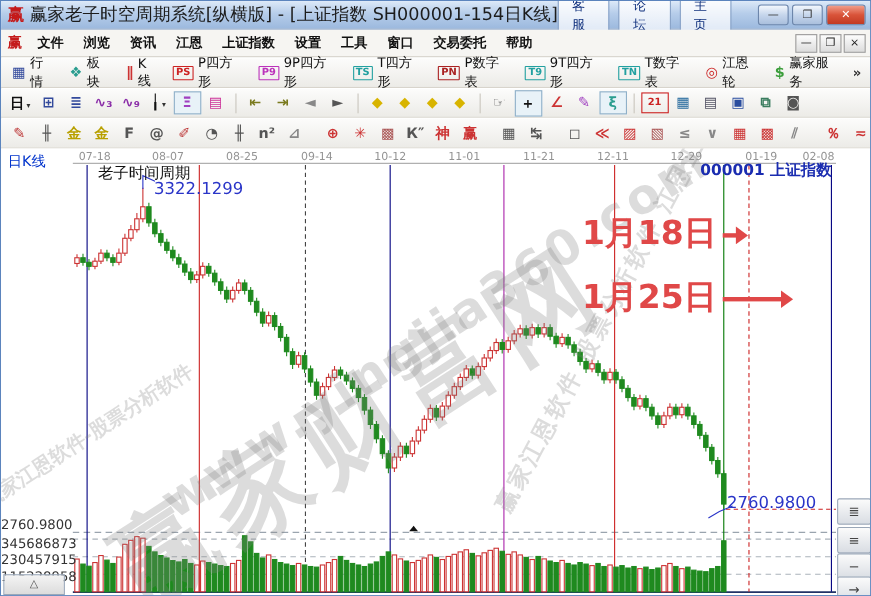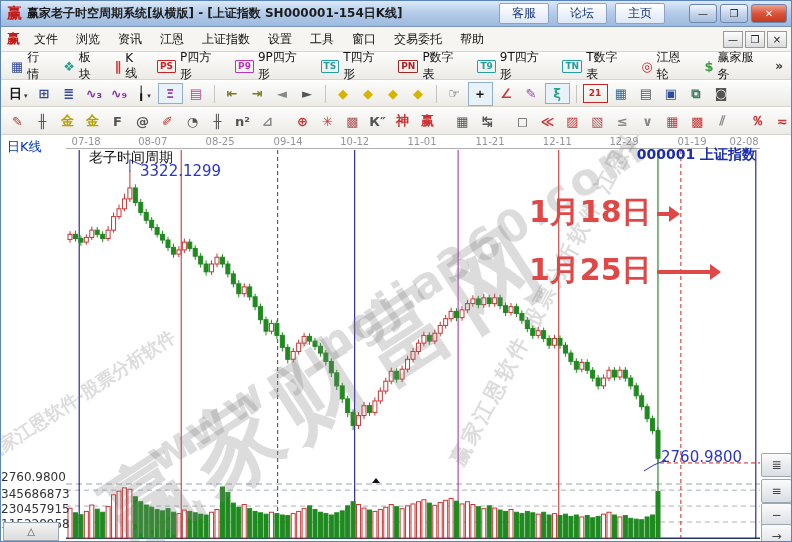--- a/index.html
+++ b/index.html
@@ -3,21 +3,21 @@
 <meta charset="utf-8">
 <style>
   html,body{margin:0;padding:0;background:#888;}
   #window{position:relative;width:790px;height:540px;border:1px solid #5b84bd;background:#fff;
     font-family:"DejaVu Sans","Liberation Sans",sans-serif;overflow:hidden;}
   
   .titlebar{position:absolute;left:0;top:0;width:100%;height:26px;
     background:linear-gradient(#dce9f8,#b6cdea 45%,#9cb9de);border-bottom:1px solid #7694bf;
     display:flex;align-items:center;box-sizing:border-box;padding:0 4px;}
   .app-logo{color:#c41a1a;font-weight:bold;font-size:15px;margin:0 5px 0 2px;}
-  .title-text{font-size:12px;font-weight:bold;color:#1c1c1c;white-space:nowrap;}
+  .title-text{font-size:16px;font-weight:normal;color:#1c1c1c;white-space:nowrap;}
   .tb-right{margin-left:auto;display:flex;align-items:center;gap:6px;}
   .link-btn{font-size:12px;color:#12327e;background:linear-gradient(#ffffff,#dde7f5);
     border:1px solid #8aa4c8;border-radius:2px;padding:1px 12px;cursor:default;}
   .win-btn{width:26px;height:17px;border-radius:3px;border:1px solid #6d86ab;
     background:linear-gradient(#f4f8fd,#c6d6ec 50%,#aabfdd);color:#333;font-size:10px;
     display:flex;align-items:center;justify-content:center;}
   .win-btn.close{background:linear-gradient(#f2a08c,#d9543a 50%,#c23a22);color:#fff;font-weight:bold;width:34px;}
   
   .menubar{position:absolute;left:0;top:26px;width:100%;height:25px;background:#f6f5f2;
     border-bottom:1px solid #d8d4cc;display:flex;align-items:center;box-sizing:border-box;padding:0 4px;}
@@ -84,21 +84,21 @@
       <span style="display:flex;gap:3px;">
           <span class="win-btn">—</span>
           <span class="win-btn">❐</span>
           <span class="win-btn close">✕</span>
         </span>
     </span>
   </div>
 
   <div class="menubar">
     <span class="app-logo" style="font-size:13px;">赢</span>
-    <span style="display:flex;">
+    <span style="display:flex;font-weight:bold;">
         <span class="menu-item">文件</span>
         <span class="menu-item">浏览</span>
         <span class="menu-item">资讯</span>
         <span class="menu-item">江恩</span>
         <span class="menu-item">上证指数</span>
         <span class="menu-item">设置</span>
         <span class="menu-item">工具</span>
         <span class="menu-item">窗口</span>
         <span class="menu-item">交易委托</span>
         <span class="menu-item">帮助</span>

